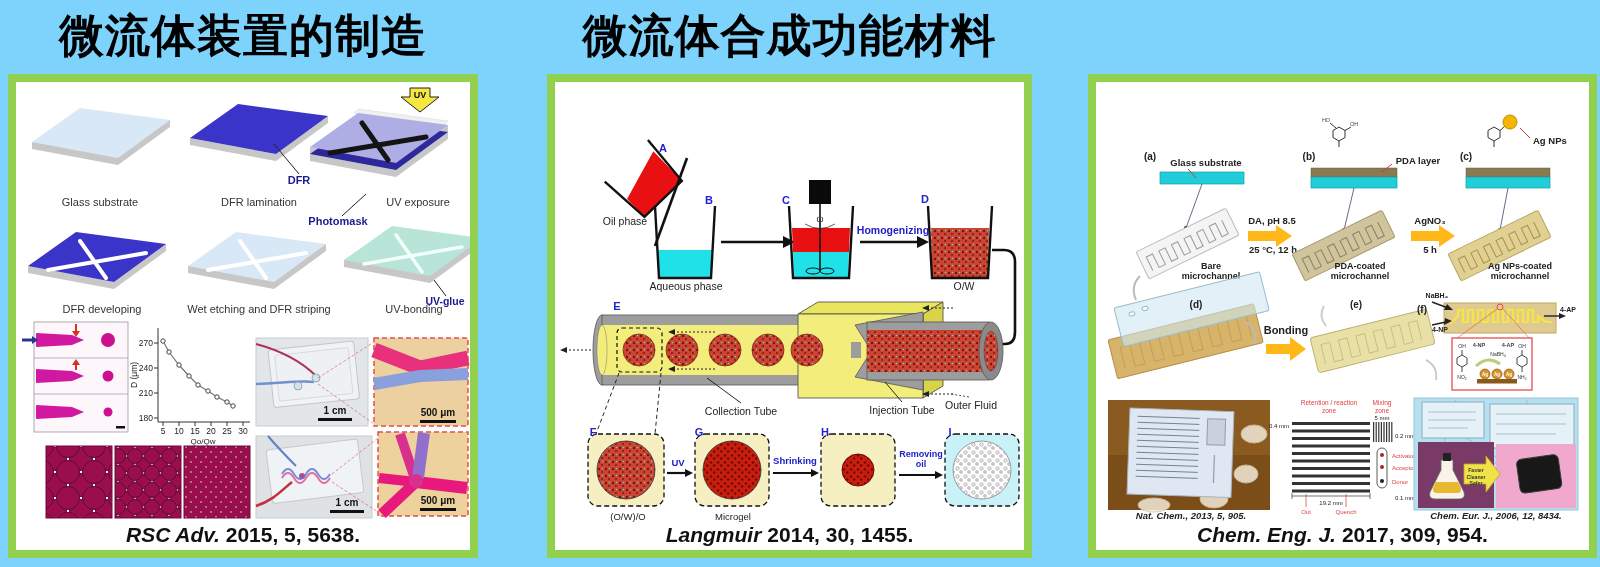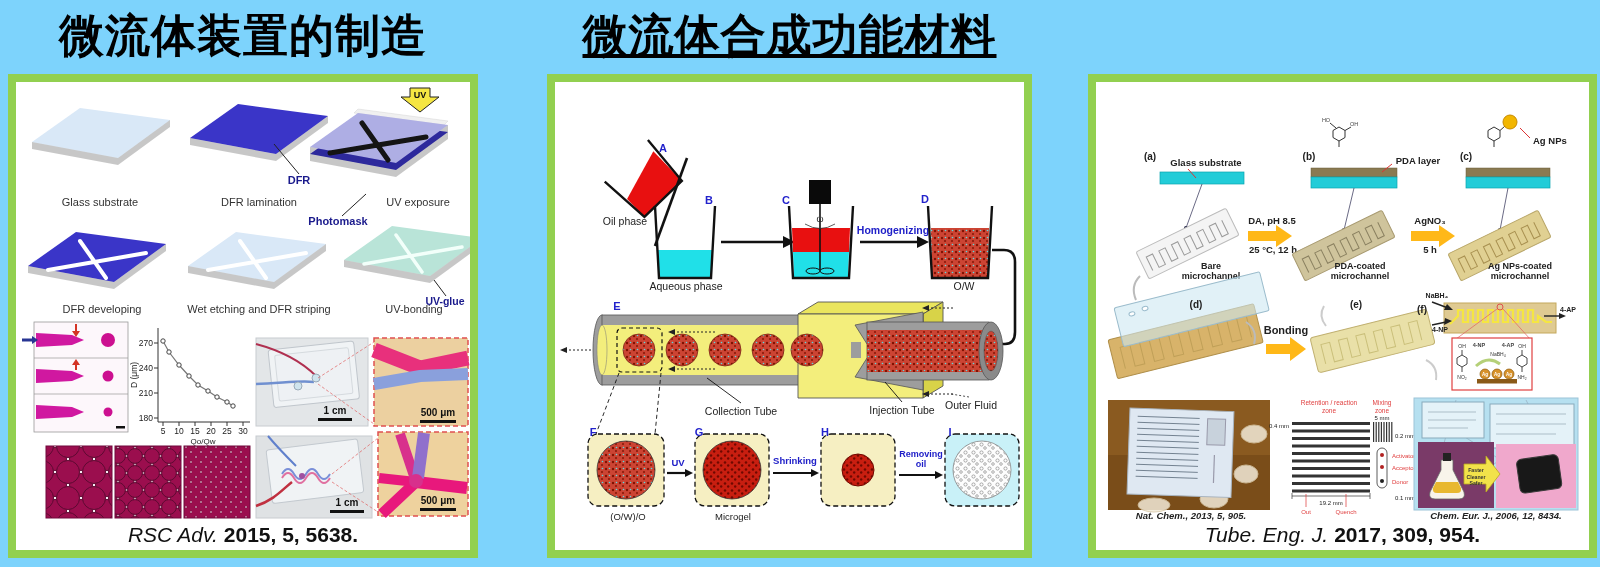--- a/index.html
+++ b/index.html
@@ -4,32 +4,32 @@
 <style>
   html,body{margin:0;padding:0;background:#fff;width:1600px;height:567px;overflow:hidden;
     font-family:"Liberation Sans","DejaVu Sans",sans-serif;}
   .stage{position:absolute;left:0;top:0;width:1600px;height:567px;background:#7dd3fc;}
   .ptitle{position:absolute;top:0px;height:72px;line-height:72px;text-align:center;
     font-weight:bold;font-size:45px;color:#000;letter-spacing:1px;white-space:nowrap;}
   .panel{position:absolute;top:74px;height:484px;border:8px solid #92d050;background:#fff;
     box-sizing:border-box;}
   .panel svg{position:absolute;left:0;top:0;}
   .cite{position:absolute;left:0;top:441px;width:100%;text-align:center;font-size:21px;color:#111;white-space:nowrap;}
-  .cj{font-style:italic;font-weight:normal;}
+  .cj{font-style:italic;font-weight:bold;}
   .cy{font-weight:bold;margin-left:6px;}
   .cr{font-weight:bold;}
   text{font-family:"Liberation Sans","DejaVu Sans",sans-serif;}
 </style>
 </head>
 <body>
 
 <div class="stage">
 
   <div class="ptitle" style="left:8px;width:470px;">微流体装置的制造</div>
-  <div class="ptitle" style="left:547px;width:485px;text-decoration:underline;">微流体合成功能材料</div>
+  <div class="ptitle" style="left:547px;width:485px;">微流体合成功能材料</div>
 
   <div class="panel" style="left:8px;width:470px;">
     <svg width="454" height="468" viewBox="0 0 454 468">
       <defs>
         <g id="plate">
           <polygon points="0,34 48,0 138,12 86,50"></polygon>
           <polygon points="0,34 86,50 86,57 0,41" fill="#000" opacity="0.22"></polygon>
           <polygon points="86,50 138,12 138,19 86,57" fill="#000" opacity="0.22"></polygon>
         </g>
         <pattern id="arrL" width="26" height="26" patternUnits="userSpaceOnUse">
@@ -360,20 +360,23 @@
       <polygon points="380,389 388,393 380,397" fill="#111"></polygon>
       <text x="366" y="375" text-anchor="middle" font-size="9" font-weight="bold" fill="#2020c8">Removing</text>
       <text x="366" y="385" text-anchor="middle" font-size="9" font-weight="bold" fill="#2020c8">oil</text>
 
       <g>
         <rect x="390" y="352" width="74" height="72" rx="10" fill="#c9f1f8" stroke="#111" stroke-width="1.3" stroke-dasharray="5,3"></rect>
         <circle cx="427" cy="388" r="29" fill="url(#por)" stroke="#888" stroke-width="0.8"></circle>
       </g>
       <text x="395" y="354" text-anchor="middle" font-size="11" font-weight="bold" fill="#2222cc">I</text>
     </svg>
+    <div class="cite">
+      <span class="cj">Langmuir</span><span class="cy">2014</span><span class="cr">, 30, 1455.</span>
+    </div>
   </div>
 
   <div class="panel" style="left:1088px;width:509px;">
     <svg width="493" height="468" viewBox="0 0 493 468">
 
       <g>
         <rect x="64" y="90" width="84" height="12" fill="#22ccd8" stroke="#0aa4b0" stroke-width="0.7"></rect>
         <line x1="100" y1="96" x2="92" y2="87" stroke="#d33" stroke-width="1"></line>
         <line x1="106" y1="102" x2="90" y2="146" stroke="#446" stroke-width="0.8"></line>
         <circle cx="90" cy="146" r="2" fill="#224"></circle>
@@ -613,17 +616,17 @@
           <rect width="42" height="34" rx="5" fill="#181818" stroke="#3a3a3a"></rect>
         </g>
         <polygon points="368,382 390,382 390,374 404,392 390,410 390,402 368,402" fill="#f2e24a" stroke="#b8a820" stroke-width="0.8"></polygon>
       </g>
       <text x="380" y="390" text-anchor="middle" font-size="5.2" font-weight="bold" fill="#333">Faster</text>
       <text x="380" y="396.5" text-anchor="middle" font-size="5.2" font-weight="bold" fill="#333">Cleaner</text>
       <text x="380" y="403" text-anchor="middle" font-size="5.2" font-weight="bold" fill="#333">Safer</text>
       <text x="400" y="437" text-anchor="middle" font-size="9.5" font-weight="bold" font-style="italic" fill="#222">Chem. Eur. J., 2006, 12, 8434.</text>
     </svg>
     <div class="cite">
-      <span class="cj">Tube. Eng. J.</span><span class="cy">2017</span><span class="cr">, 309, 954.</span>
+      <span class="cj">Chem. Eng. J.</span><span class="cy">2017</span><span class="cr">, 309, 954.</span>
     </div>
   </div>
 
 </div>
 
 </body></html>

